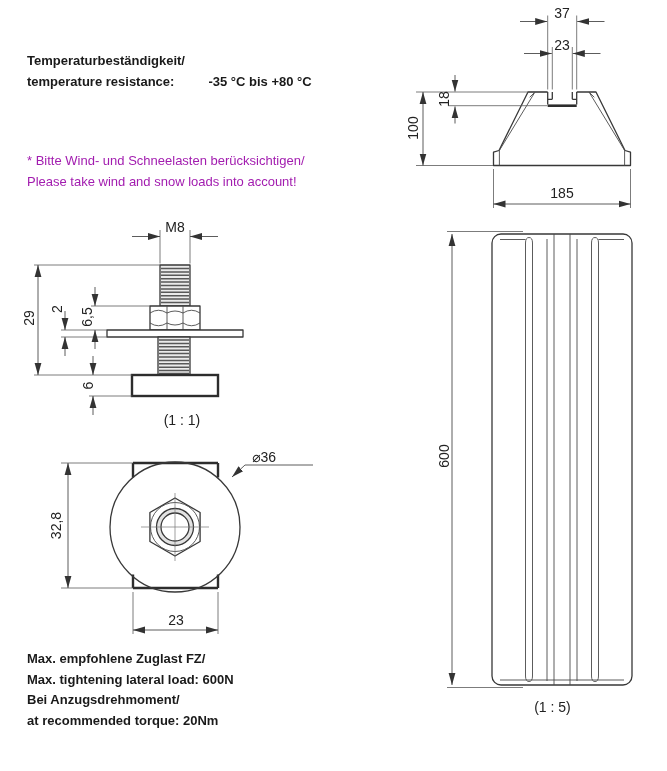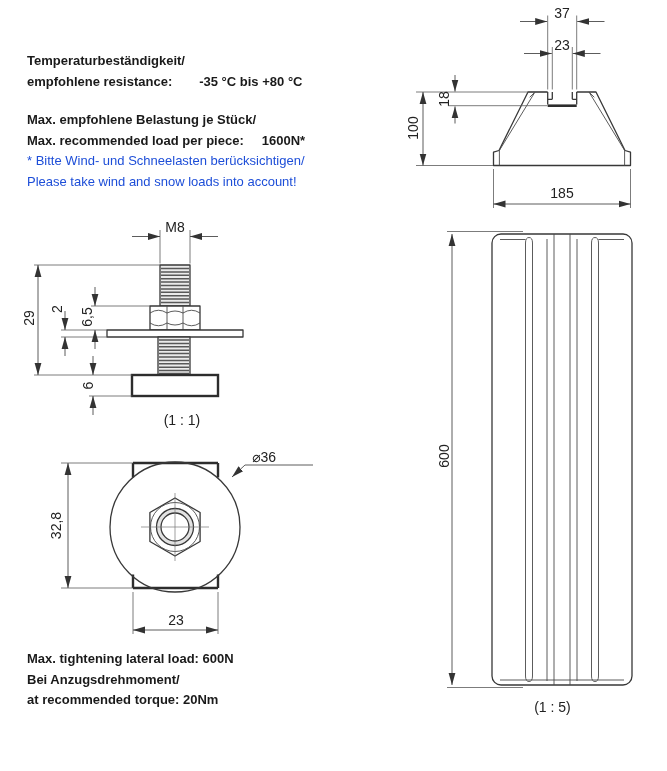--- a/index.html
+++ b/index.html
@@ -1,20 +1,20 @@
 <!DOCTYPE html>
 <html><head>
 <meta charset="utf-8">
 <style>
   html,body{margin:0;padding:0;background:#ffffff;}
   .canvas{position:relative;width:667px;height:771px;background:#ffffff;overflow:hidden;
           font-family:"Liberation Sans","DejaVu Sans",sans-serif;color:#1a1a1a;}
   .notes{position:absolute;font-size:13px;font-weight:bold;line-height:20.5px;white-space:nowrap;}
-  .notes.regular{font-weight:normal;color:#1d4ed8;}
-  .val-gap-lg{margin-left:27px;}
+  .notes.regular{font-weight:normal;color:#a21caf;}
+  .val-gap-lg{margin-left:34px;}
   .val-gap-sm{margin-left:18px;}
   svg{position:absolute;overflow:visible;}
   svg text{font-family:"Liberation Sans","DejaVu Sans",sans-serif;font-size:14px;fill:#222;}
   .ol{stroke:#383838;stroke-width:1.3;fill:none;stroke-linejoin:round;}
   .ol-thin{stroke:#4a4a4a;stroke-width:0.9;fill:none;}
   .ol-thick{stroke:#2d2d2d;stroke-width:2.4;fill:none;}
   .floor{stroke:#2d2d2d;stroke-width:2.6;fill:none;}
   .dim{stroke:#4a4a4a;stroke-width:0.9;fill:none;}
   .ext{stroke:#5a5a5a;stroke-width:0.8;fill:none;}
   .cl{stroke:#777;stroke-width:0.7;fill:none;}
@@ -23,32 +23,29 @@
   .fillthread{fill:#ebebeb;}
   .fillring{fill:#e2e2e2;}
 </style>
 </head>
 <body>
 
 <div class="canvas">
 
   <div class="notes" style="left:27px;top:51px;">
     <div>Temperaturbeständigkeit/</div>
-    <div><span>empfohlene resistance:</span><span class="val-gap-lg">-35 °C bis +80 °C</span></div>
-  </div>
-  <div class="notes" style="left:27px;top:110px;">
-    <div>Max. empfohlene Belastung je Stück/</div>
-    <div><span>Max. recommended load per piece:</span><span class="val-gap-sm">1600N*</span></div>
+    <div><span>temperature resistance:</span><span class="val-gap-lg">-35 °C bis +80 °C</span></div>
   </div>
   <div class="notes regular" style="left:27px;top:151px;">
     <div>* Bitte Wind- und Schneelasten berücksichtigen/</div>
     <div>Please take wind and snow loads into account!</div>
   </div>
 
   <div class="notes" style="left:27px;top:649px;">
+    <div>Max. empfohlene Zuglast FZ/</div>
     <div>Max. tightening lateral load: 600N</div>
     <div>Bei Anzugsdrehmoment/</div>
     <div>at recommended torque: 20Nm</div>
   </div>
 
   <svg style="left:400px;top:0px;" width="267" height="215" viewBox="0 0 267 215">
     <defs>
       <marker id="arrA" markerUnits="userSpaceOnUse" markerWidth="13" markerHeight="10" refX="12" refY="5" orient="auto-start-reverse">
         <path d="M0,1.6 L12,5 L0,8.4 Z" fill="#333"></path>
       </marker>

